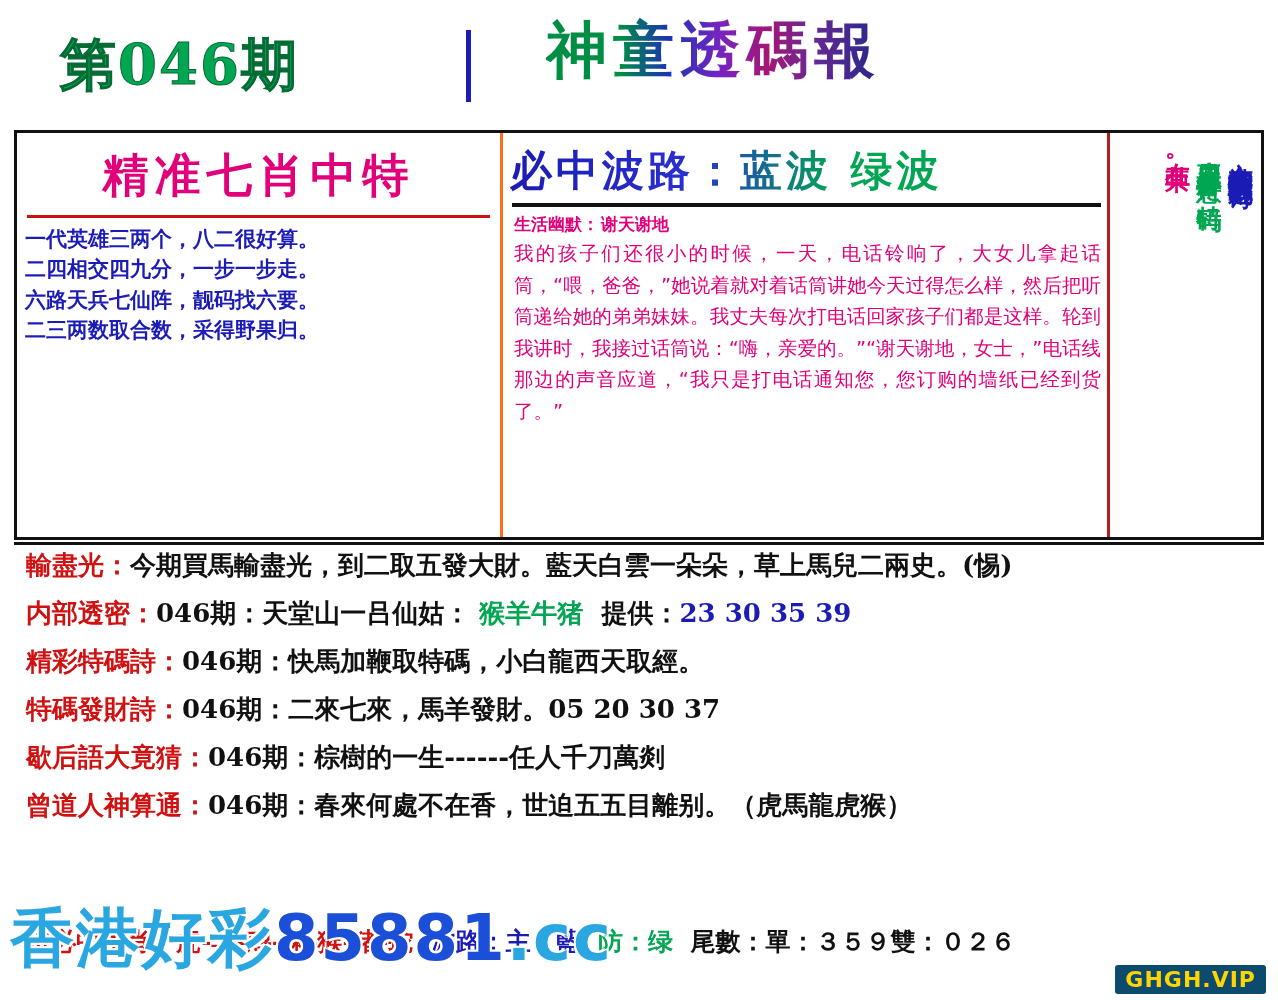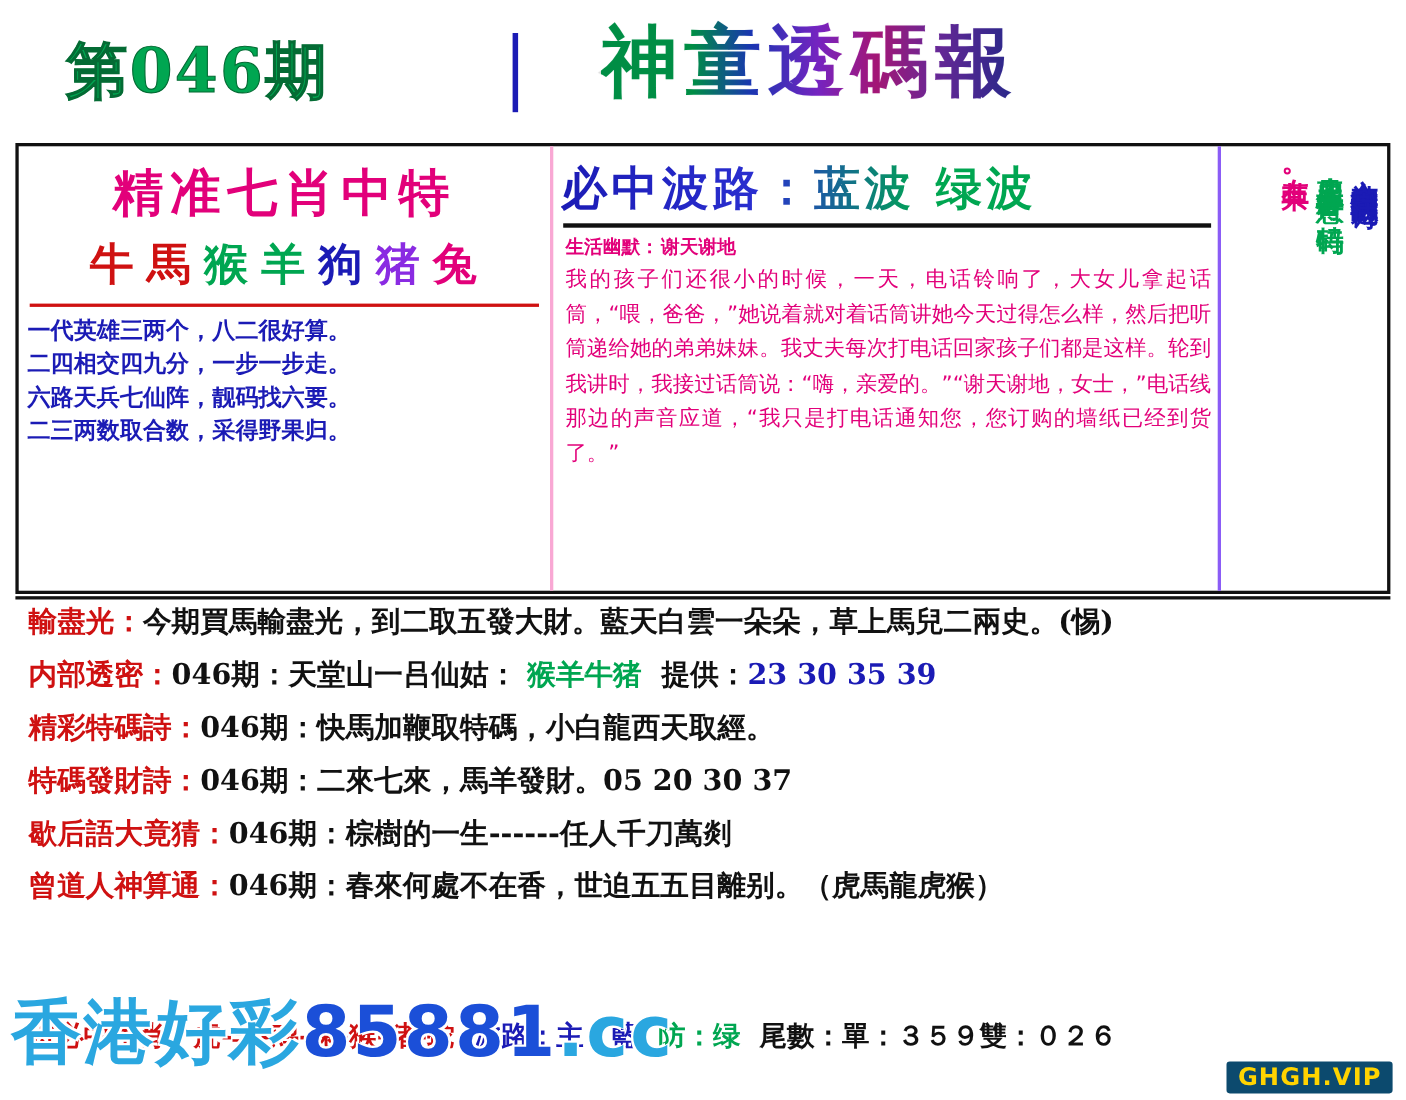--- a/index.html
+++ b/index.html
@@ -26,36 +26,36 @@
     font-family:"DejaVu Serif","Liberation Serif",serif;
     color:#00a651;
     -webkit-text-stroke:1px #046b34;
     letter-spacing:2px;
   }
   .hdr-divider{
     position:absolute;left:466px;top:30px;width:5px;height:72px;background:#1b1bb5;
   }
   .title{
     position:absolute;left:546px;top:10px;
-    font-size:70px;font-weight:bold;
+    font-size:61px;font-weight:bold;
     font-family:"DejaVu Serif","Liberation Serif",serif;
     letter-spacing:6px;
     background:linear-gradient(90deg,#00a651 0%,#00a651 22%,#1f3fd0 36%,#8a2be2 52%,#c01b8a 66%,#7a2fb0 80%,#2a2fa0 100%);
     -webkit-background-clip:text;background-clip:text;color:transparent;
     text-shadow:0 0 1px rgba(0,0,0,.15);
   }
 
   
   .frame{
     position:absolute;left:14px;top:130px;width:1250px;height:410px;
     border:3px solid #111;box-sizing:border-box;background:#fff;
   }
   .col-left{
     position:absolute;left:0;top:0;width:486px;height:404px;
-    border-right:3px solid #f9a8d4;box-sizing:border-box;
+    border-right:3px solid #f97316;box-sizing:border-box;
   }
   .seven-title{
     margin:12px 0 0 0;text-align:center;
     font-size:46px;font-weight:bold;color:#e2007a;
     font-family:"DejaVu Serif","Liberation Serif",serif;
     letter-spacing:6px;
   }
   .zodiac-row{
     margin-top:6px;text-align:center;
     font-size:40px;font-weight:bold;
@@ -67,21 +67,21 @@
   .verses{
     margin-top:6px;padding:0 8px;
     color:#1b1bb5;font-size:21px;line-height:1.45;
     font-family:"DejaVu Serif","Liberation Serif",serif;
     font-weight:bold;
   }
   .verses div{white-space:nowrap;}
 
   .col-mid{
     position:absolute;left:489px;top:0;width:604px;height:404px;
-    border-right:3px solid #8b5cf6;box-sizing:border-box;
+    border-right:3px solid #b91c1c;box-sizing:border-box;
   }
   .wave-title{
     margin:10px 0 0 4px;
     font-size:42px;font-weight:bold;letter-spacing:4px;
     font-family:"DejaVu Serif","Liberation Serif",serif;
     background:linear-gradient(90deg,#1b1bb5 0%,#2a2fd0 30%,#00a651 55%,#00a651 100%);
     -webkit-background-clip:text;background-clip:text;color:transparent;
   }
   .rule-black{height:4px;background:#111;margin:4px 6px 0 6px;}
   .joke-head{
@@ -166,23 +166,20 @@
   <div class="header">
     <div class="issue">第046期</div>
     <div class="hdr-divider"></div>
     <div class="title">神童透碼報</div>
   </div>
 
   <div class="frame">
 
     <div class="col-left">
       <div class="seven-title">精准七肖中特</div>
-      <div class="zodiac-row">
-        <span style="color:#cf1111">牛</span><span style="color:#cf1111">馬</span><span style="color:#00a651">猴</span><span style="color:#00a651">羊</span><span style="color:#1b1bb5">狗</span><span style="color:#8a2be2">猪</span><span style="color:#e2007a">兔</span>
-      </div>
       <div class="rule-red"></div>
       <div class="verses">
         <div>一代英雄三两个，八二很好算。</div>
         <div>二四相交四九分，一步一步走。</div>
         <div>六路天兵七仙阵，靓码找六要。</div>
         <div>二三两数取合数，采得野果归。</div>
       </div>
     </div>
 
     <div class="col-mid">

